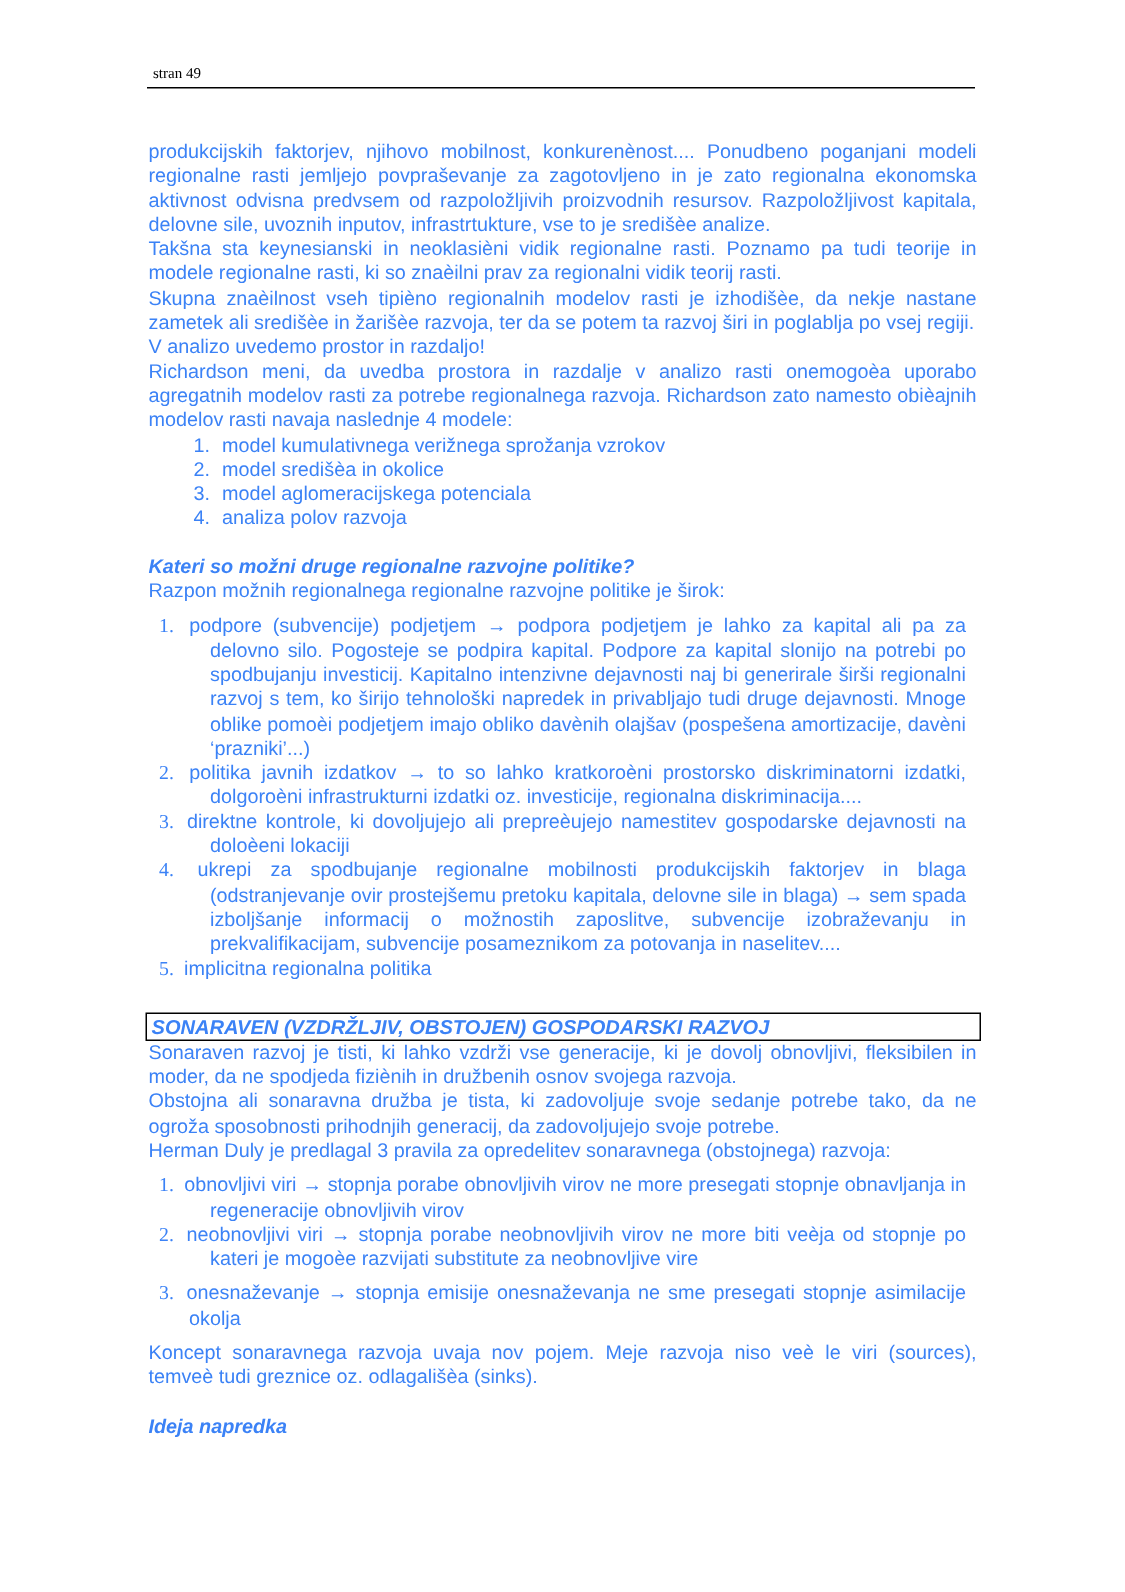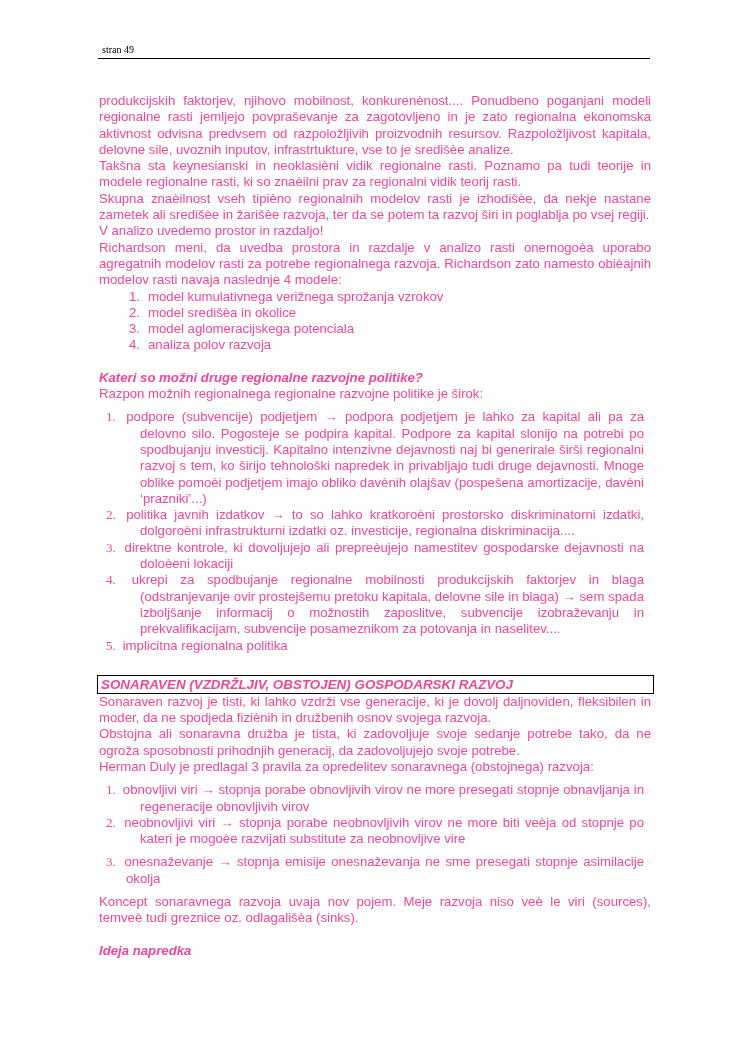--- a/index.html
+++ b/index.html
@@ -2,21 +2,21 @@
 <html><head>
 <meta charset="utf-8">
 <style>
   html, body { margin: 0; padding: 0; background: #ffffff; }
   body { width: 750px; height: 1061px; position: relative; overflow: hidden; }
   .page { position: absolute; left: 0; top: 0; width: 750px; height: 1027px; background: #fff; }
   .header { position: absolute; left: 98px; top: 44px; width: 552px; height: 14px;
     border-bottom: 1.3px solid #000; }
   .header-text { font-family: "Liberation Serif", serif; font-size: 10px; color: #000; position: absolute; left: 4px; top: 0px; }
   .content { position: absolute; left: 99px; top: 93px; width: 552px;
-    font-family: "Liberation Sans", sans-serif; font-size: 13.2px; line-height: 16.3px; color: #ec4899; }
+    font-family: "Liberation Sans", sans-serif; font-size: 13.2px; line-height: 16.3px; color: #3b82f6; }
   .p { margin: 0; text-align: justify; }
   .nlist { margin: 0; padding: 0; list-style: none; }
   .nlist li { padding-left: 49px; position: relative; }
   .nlist li .num { position: absolute; left: 45px; width: 0; text-align: right; }
   .nlist li .num span { position: absolute; right: 4px; }
   .h-italic { font-weight: bold; font-style: italic; margin: 0; }
   .gap { height: 16px; }
   .olist { margin: 7px; padding: 0; list-style: none; }
   .olist li { position: relative; padding-left: 34px; text-indent: -34px; text-align: justify; }
   .olist li .n { font-family: "Liberation Serif", serif; display: inline-block; width: 13px; text-indent: 0; }
@@ -62,21 +62,21 @@
       <li><span class="n">1.</span> <span class="t">podpore (subvencije) podjetjem → podpora podjetjem je lahko za kapital ali pa za delovno silo. Pogosteje se podpira kapital. Podpore za kapital slonijo na potrebi po spodbujanju investicij. Kapitalno intenzivne dejavnosti naj bi generirale širši regionalni razvoj s tem, ko širijo tehnološki napredek in privabljajo tudi druge dejavnosti. Mnoge oblike pomoèi podjetjem imajo obliko davènih olajšav (pospešena amortizacije, davèni ‘prazniki’...)</span></li>
       <li><span class="n">2.</span> <span class="t">politika javnih izdatkov → to so lahko kratkoroèni prostorsko diskriminatorni izdatki, dolgoroèni infrastrukturni izdatki oz. investicije, regionalna diskriminacija....</span></li>
       <li><span class="n">3.</span> <span class="t">direktne kontrole, ki dovoljujejo ali prepreèujejo namestitev gospodarske dejavnosti na doloèeni lokaciji</span></li>
       <li><span class="n">4.</span> <span class="t">ukrepi za spodbujanje regionalne mobilnosti produkcijskih faktorjev in blaga (odstranjevanje ovir prostejšemu pretoku kapitala, delovne sile in blaga) → sem spada izboljšanje informacij o možnostih zaposlitve, subvencije izobraževanju in prekvalifikacijam, subvencije posameznikom za potovanja in naselitev....</span></li>
       <li><span class="n">5.</span> <span class="t">implicitna regionalna politika</span></li>
     </ul>
 
     <div class="gap" style="height:14px"></div>
 
     <div class="boxed">SONARAVEN (VZDRŽLJIV, OBSTOJEN) GOSPODARSKI RAZVOJ</div>
-    <p class="p">Sonaraven razvoj je tisti, ki lahko vzdrži vse generacije, ki je dovolj daljnoviden, fleksibilen in moder, da ne spodjeda fiziènih in družbenih osnov svojega razvoja.</p>
+    <p class="p">Sonaraven razvoj je tisti, ki lahko vzdrži vse generacije, ki je dovolj obnovljivi, fleksibilen in moder, da ne spodjeda fiziènih in družbenih osnov svojega razvoja.</p>
     <p class="p">Obstojna ali sonaravna družba je tista, ki zadovoljuje svoje sedanje potrebe tako, da ne ogroža sposobnosti prihodnjih generacij, da zadovoljujejo svoje potrebe.</p>
     <p class="p">Herman Duly je predlagal 3 pravila za opredelitev sonaravnega (obstojnega) razvoja:</p>
     <ul class="olist">
       <li><span class="n">1.</span> <span class="t">obnovljivi viri → stopnja porabe obnovljivih virov ne more presegati stopnje obnavljanja in regeneracije obnovljivih virov</span></li>
       <li><span class="n">2.</span> <span class="t">neobnovljivi viri → stopnja porabe neobnovljivih virov ne more biti veèja od stopnje po kateri je mogoèe razvijati substitute za neobnovljive vire</span></li>
     </ul>
     <ul class="olist short">
       <li><span class="n">3.</span> <span class="t">onesnaževanje → stopnja emisije onesnaževanja ne sme presegati stopnje asimilacije okolja</span></li>
     </ul>
     <p class="p">Koncept sonaravnega razvoja uvaja nov pojem. Meje razvoja niso veè le viri (sources), temveè tudi greznice oz. odlagališèa (sinks).</p>

